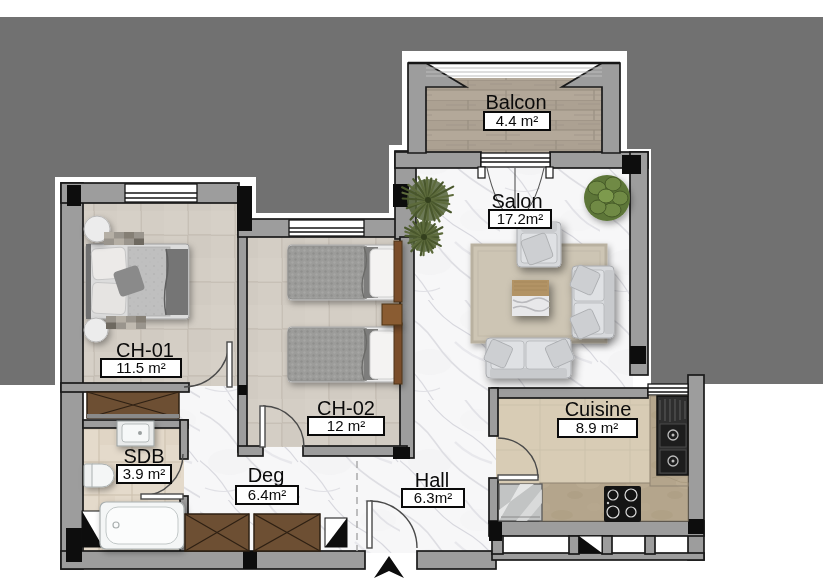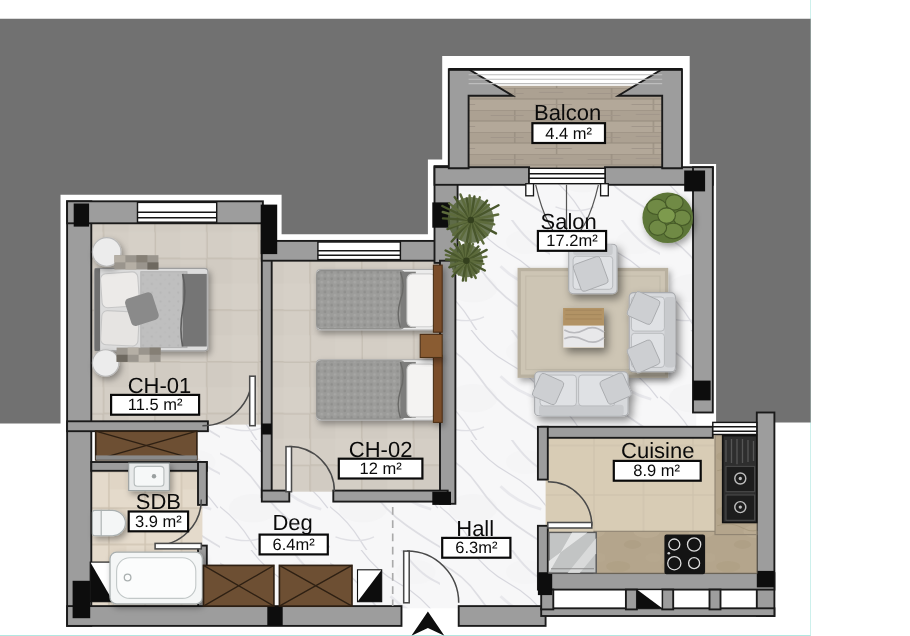--- a/index.html
+++ b/index.html
@@ -1,16 +1,16 @@
 <!DOCTYPE html>
 <html><head>
 <meta charset="utf-8">
 <style>
 html,body{margin:0;padding:0;background:#fff;}
-#page{position:relative;width:737px;height:578px;background:#14b8a6;overflow:hidden;font-family:"Liberation Sans",sans-serif;}
+#page{position:relative;width:823px;height:578px;background:#7dd3fc;overflow:hidden;font-family:"Liberation Sans",sans-serif;}
 svg{display:block;}
 </style>
 </head>
 <body>
 <div id="page">
 <svg width="827" height="578" viewBox="0 0 827 578">
 <defs>
 <pattern id="tile" width="47" height="47" patternUnits="userSpaceOnUse">
   <rect width="47" height="47" fill="#d4cec5"></rect>
   <rect width="47" height="47" fill="none" stroke="#c2bbb0" stroke-width="1.4"></rect>

